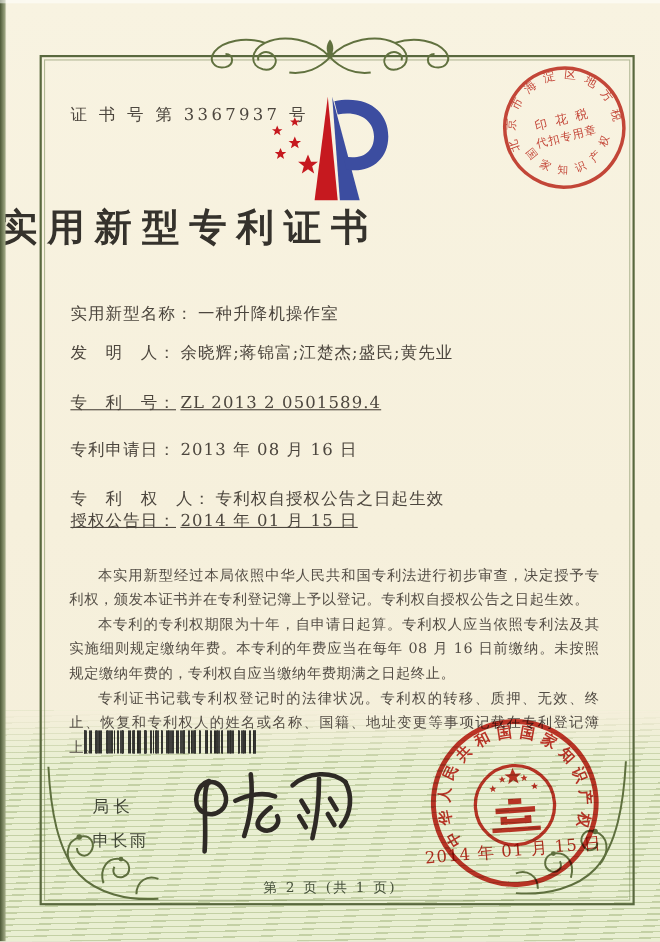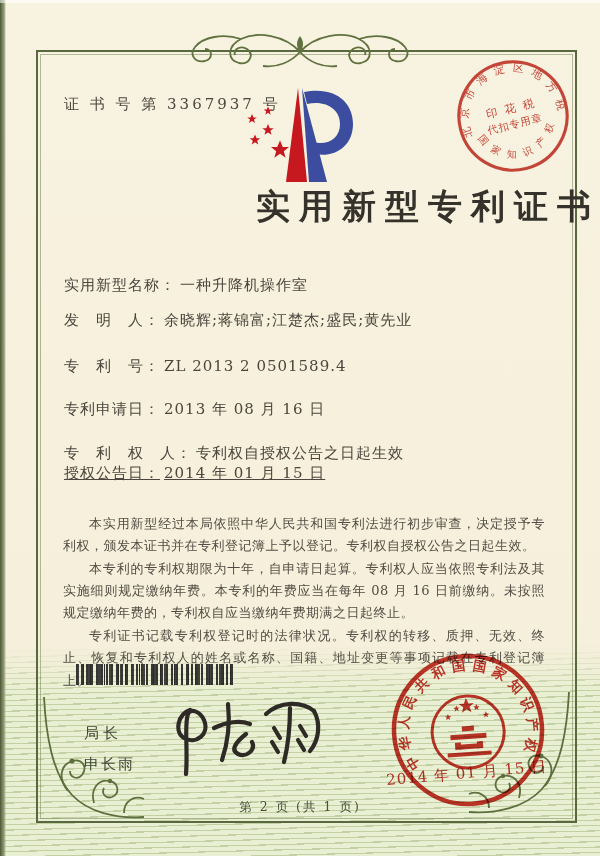--- a/index.html
+++ b/index.html
@@ -24,28 +24,28 @@
   .frame::after{content:"";position:absolute;inset:2px;border:1px solid #74855222;border-color:#74855288;}
 
   .ornament{position:absolute;z-index:2;}
   #ornament-top{left:175px;top:27px;}
   #ornament-bl{left:38px;top:695px;}
   #ornament-br{right:25px;top:690px;transform:scaleX(-1);}
 
   .txt{position:absolute;z-index:3;color:#45403a;}
   #cert-no{left:64px;top:95px;font-size:15px;letter-spacing:3px;color:#4c463e;}
   #logo{position:absolute;left:241px;top:84px;z-index:3;}
-  #title{left:0;right:0;top:184px;text-align:right;font-size:34px;font-weight:bold;
+  #title{left:0;right:0;top:184px;text-align:left;font-size:34px;font-weight:bold;
          letter-spacing:9px;color:#35322c;}
 
   .field{position:absolute;left:64px;right:48px;font-size:15px;color:#4c463e;z-index:3;
          white-space:nowrap;}
   .field .lab{letter-spacing:1px;}
   .field .val{margin-left:4px;letter-spacing:1px;}
-  #f0{top:276px;} #f1{top:311px;} #f2{top:357px;} #f3{top:400px;} #f4{top:444px;} #f5{top:464px;text-decoration:underline;}
+  #f0{top:276px;} #f1{top:311px;} #f2{top:357px;text-decoration:underline;} #f3{top:400px;} #f4{top:444px;} #f5{top:464px;text-decoration:underline;}
 
   #legal{position:absolute;left:63px;right:55px;top:513px;z-index:3;}
   #legal p{margin:0;padding:0;font-size:13px;line-height:1.72;color:#534d45;
            text-indent:2em;text-align:justify;letter-spacing:.5px;}
 
   #barcode{position:absolute;left:76px;top:664px;width:160px;height:21px;z-index:3;opacity:.88;
     background-image:
       repeating-linear-gradient(90deg,#1d1d1d 0 2px,transparent 2px 5px),
       repeating-linear-gradient(90deg,#111 0 1px,transparent 1px 7px),
       repeating-linear-gradient(90deg,#2a2a2a 0 3px,transparent 3px 11px);}

